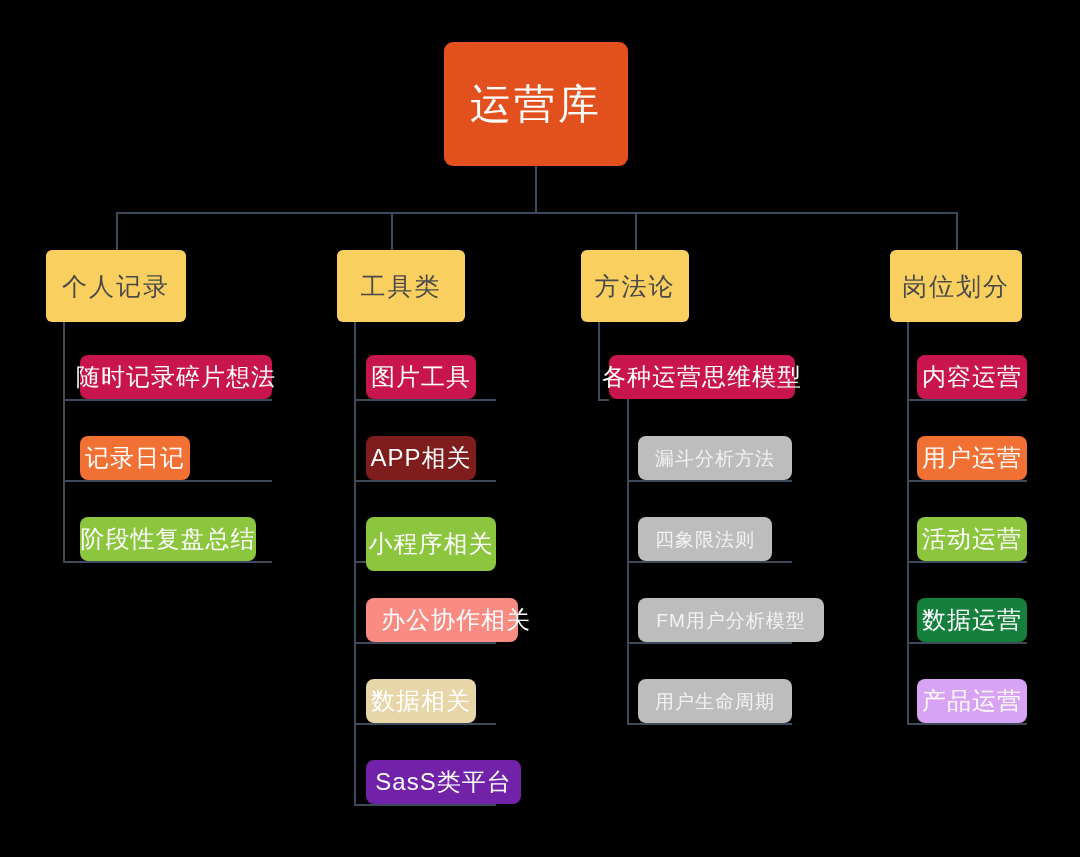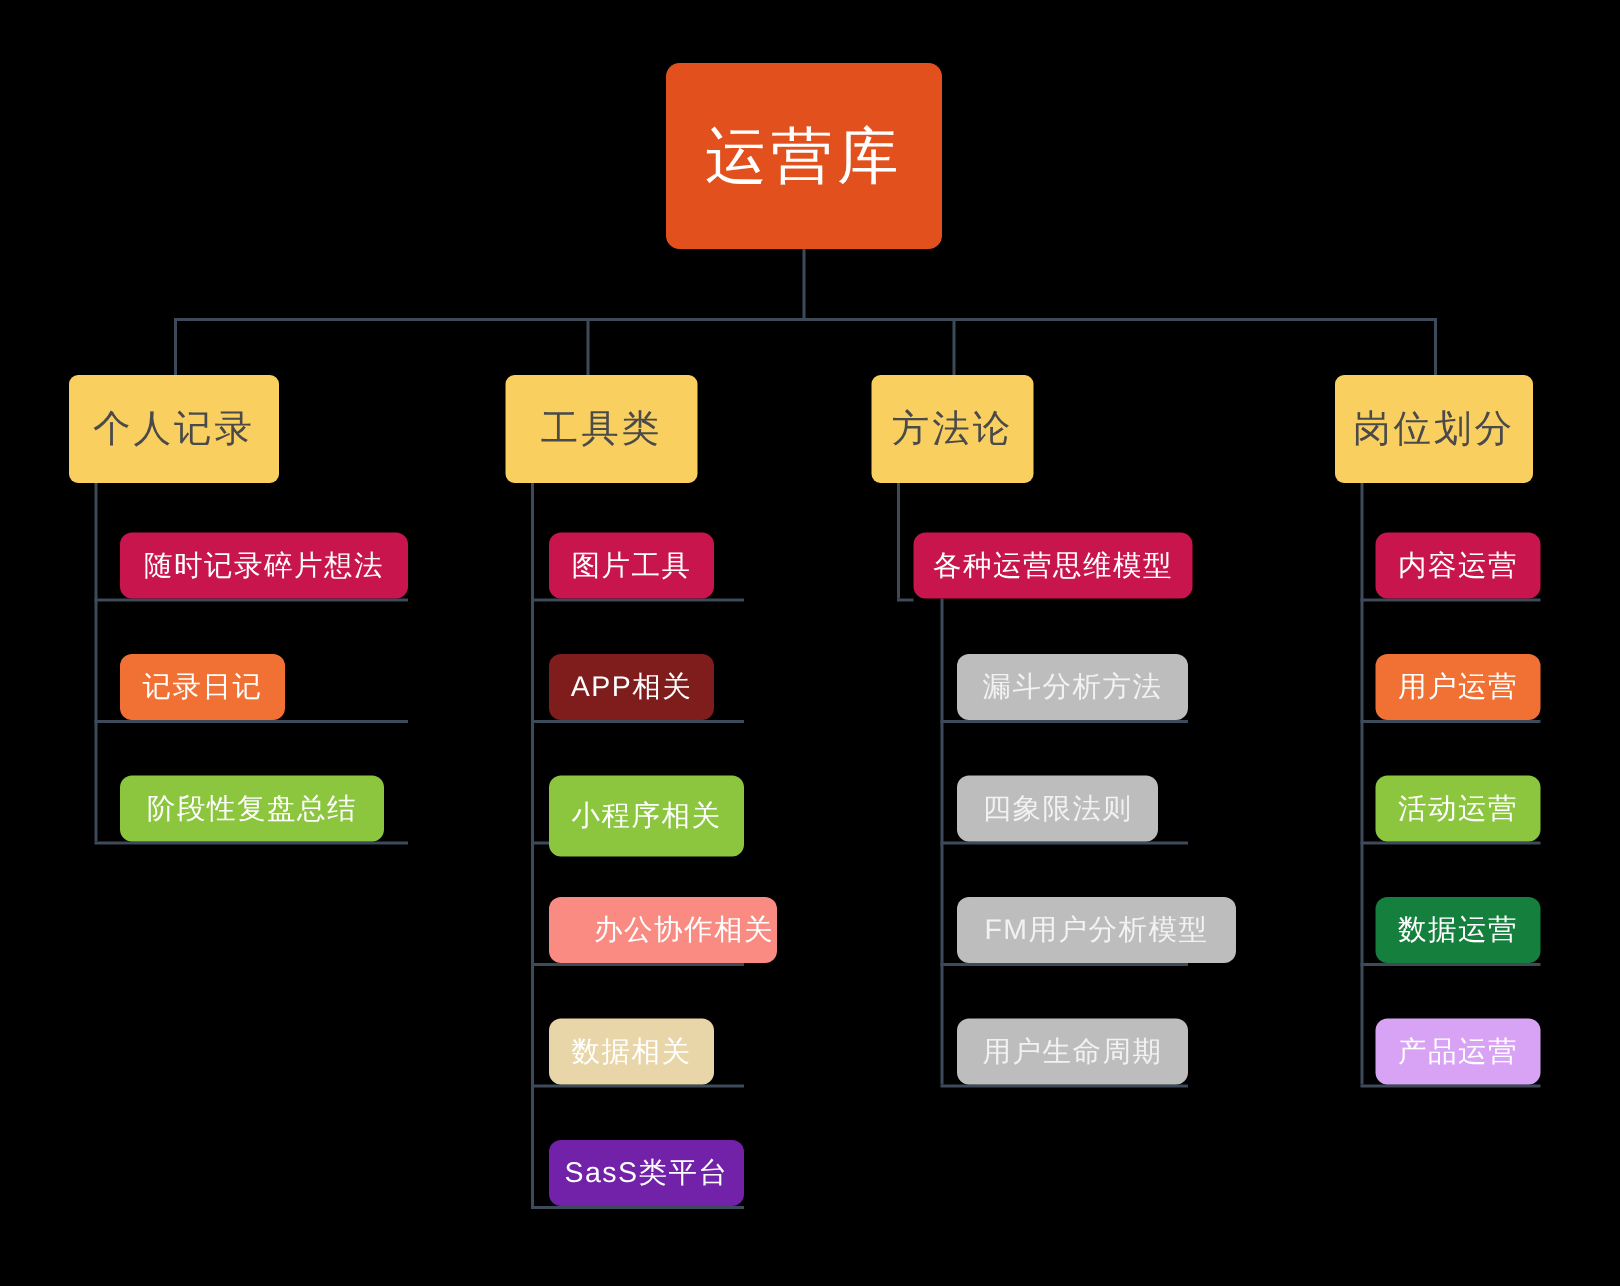--- a/index.html
+++ b/index.html
@@ -47,21 +47,21 @@
   }
 
   .node.level1 {
     color: #4a4a4a;
     font-size: 25px;
     letter-spacing: 2px;
     border-radius: 6px;
   }
 
   .node.level2 {
-    font-size: 19px;
+    font-size: 24px;
     letter-spacing: 1px;
     border-radius: 8px;
   }
 
   .node.level3 {
     font-size: 19px;
     letter-spacing: 1px;
     border-radius: 8px;
     color: #f2f2f2;
   }
@@ -139,21 +139,21 @@
   </div>
   <div class="node level2" style="left: 366px; top: 517px; width: 130px; height: 54px; background: rgb(140, 198, 62);">
     <span>小程序相关</span>
   </div>
   <div class="node level2" style="left: 366px; top: 598px; width: 152px; height: 44px; background: rgb(250, 139, 130); padding-left: 28px;">
     <span>办公协作相关</span>
   </div>
   <div class="node level2" style="left: 366px; top: 679px; width: 110px; height: 44px; background: rgb(232, 213, 168);">
     <span>数据相关</span>
   </div>
-  <div class="node level2" style="left: 366px; top: 760px; width: 130px; height: 44px; background: rgb(114, 34, 168);">
+  <div class="node level2" style="left: 366px; top: 760px; width: 155px; height: 44px; background: rgb(114, 34, 168);">
     <span>SasS类平台</span>
   </div>
 
   <div class="node level2" style="left: 609px; top: 355px; width: 186px; height: 44px; background: rgb(200, 21, 78);">
     <span>各种运营思维模型</span>
   </div>
   <div class="node level3" style="left: 638px; top: 436px; width: 154px; height: 44px; background: rgb(189, 189, 189);">
     <span>漏斗分析方法</span>
   </div>
   <div class="node level3" style="left: 638px; top: 517px; width: 134px; height: 44px; background: rgb(189, 189, 189);">

